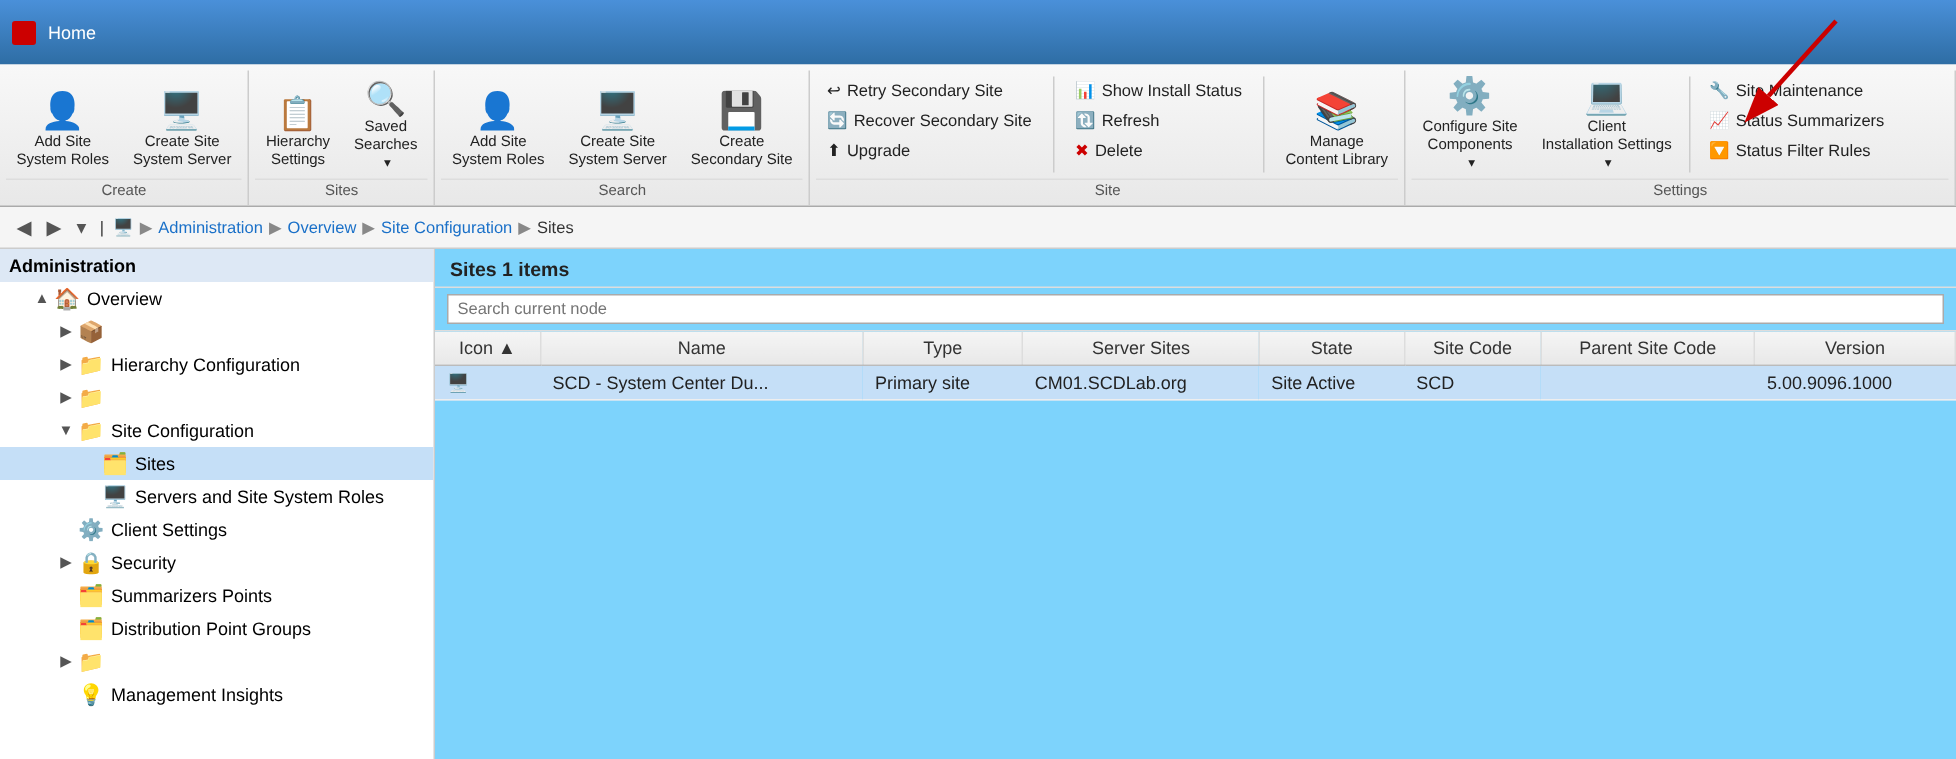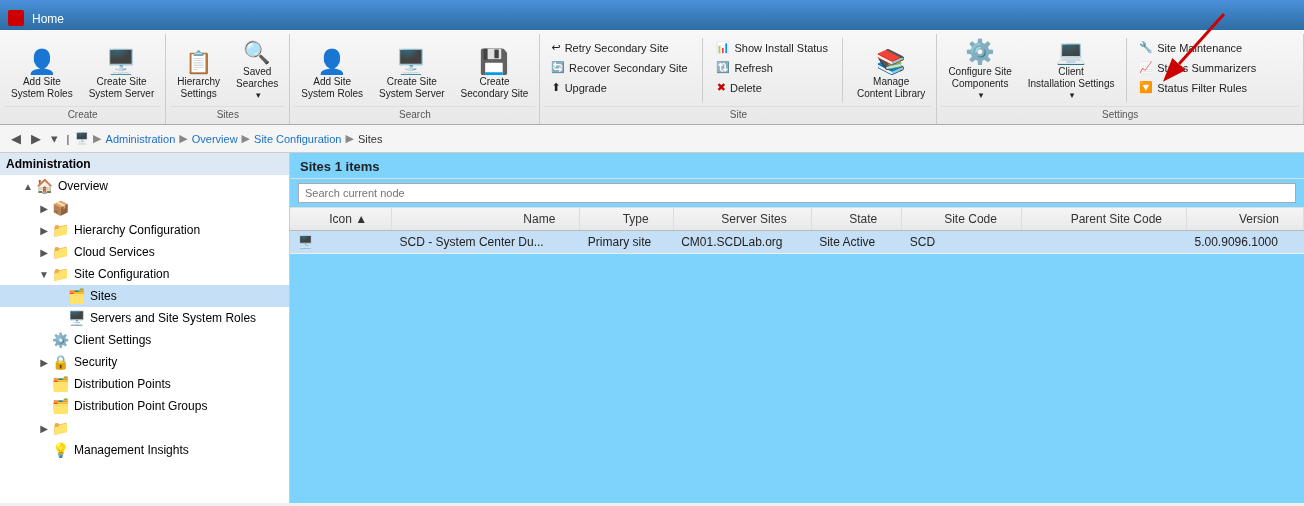--- a/index.html
+++ b/index.html
@@ -4,22 +4,22 @@
   <style>
     * { box-sizing: border-box; margin: 0; padding: 0; }
     body { font-family: 'Segoe UI', Tahoma, Geneva, Verdana, sans-serif; font-size: 12px; background: #f0f0f0; overflow: hidden; }
 
     
     .title-bar {
       background: linear-gradient(to bottom, #4a90d9, #2e6da4);
       color: white;
       padding: 4px 8px;
       display: flex;
-      align-items: flex-end;
-      height: 30px;
+      align-items: center;
+      height: 43px;
     }
     .title-bar-icon { width: 16px; height: 16px; background: #c00; border-radius: 2px; margin-right: 8px; }
     .title-bar-text { font-size: 12px; font-weight: normal; }
 
     
     .ribbon {
       background: linear-gradient(to bottom, #f8f8f8, #e8e8e8);
       border-bottom: 1px solid #aaa;
       padding: 4px 0 0 0;
     }
@@ -197,22 +197,22 @@
     }
     table {
       width: 100%;
       border-collapse: collapse;
       font-size: 12px;
     }
     thead th {
       background: linear-gradient(to bottom, #f5f5f5, #e8e8e8);
       border-bottom: 1px solid #bbb;
       border-right: 1px solid #ddd;
-      padding: 4px 24px;
-      text-align: right;
+      padding: 4px 7px;
+      text-align: center;
       font-weight: normal;
       color: #333;
       cursor: pointer;
       white-space: nowrap;
     }
     tbody tr { border-bottom: 1px solid #eee; }
     tbody tr:nth-child(even) { background: #f9f9f9; }
     tbody tr.row-selected { background: #c5dff7 !important; }
     tbody td { padding: 4px 8px; color: #222; white-space: nowrap; }
 
@@ -400,21 +400,20 @@
 
     <div class="sidebar-item indent-2">
       <span class="expander">▶</span>
       <span class="item-icon icon-folder">📁</span>
       <span class="item-label">Hierarchy Configuration</span>
     </div>
 
     <div class="sidebar-item indent-2">
       <span class="expander">▶</span>
       <span class="item-icon icon-folder">📁</span>
-      <span class="item-label">Cloud Services</span>
     </div>
 
     <div class="sidebar-item indent-2">
       <span class="expander">▼</span>
       <span class="item-icon icon-folder">📁</span>
       <span class="item-label">Site Configuration</span>
     </div>
 
     <div class="sidebar-item indent-3 selected">
       <span class="expander"></span>
@@ -436,21 +435,21 @@
 
     <div class="sidebar-item indent-2">
       <span class="expander">▶</span>
       <span class="item-icon">🔒</span>
       <span class="item-label">Security</span>
     </div>
 
     <div class="sidebar-item indent-2">
       <span class="expander"></span>
       <span class="item-icon">🗂️</span>
-      <span class="item-label">Distribution Points</span>
+      <span class="item-label">Summarizers Points</span>
     </div>
 
     <div class="sidebar-item indent-2">
       <span class="expander"></span>
       <span class="item-icon">🗂️</span>
       <span class="item-label">Distribution Point Groups</span>
     </div>
 
     <div class="sidebar-item indent-2">
       <span class="expander">▶</span>

